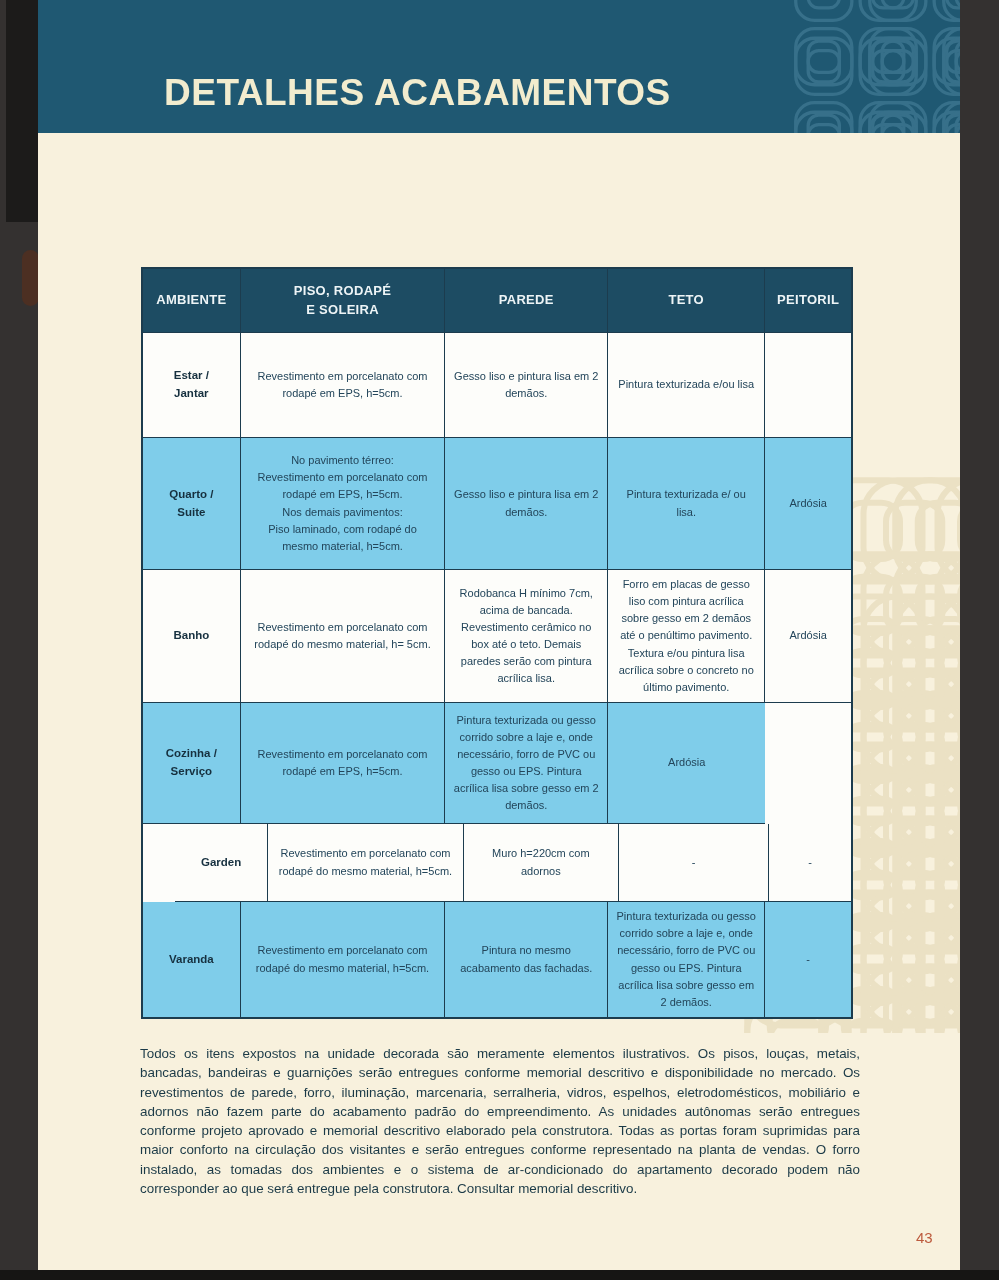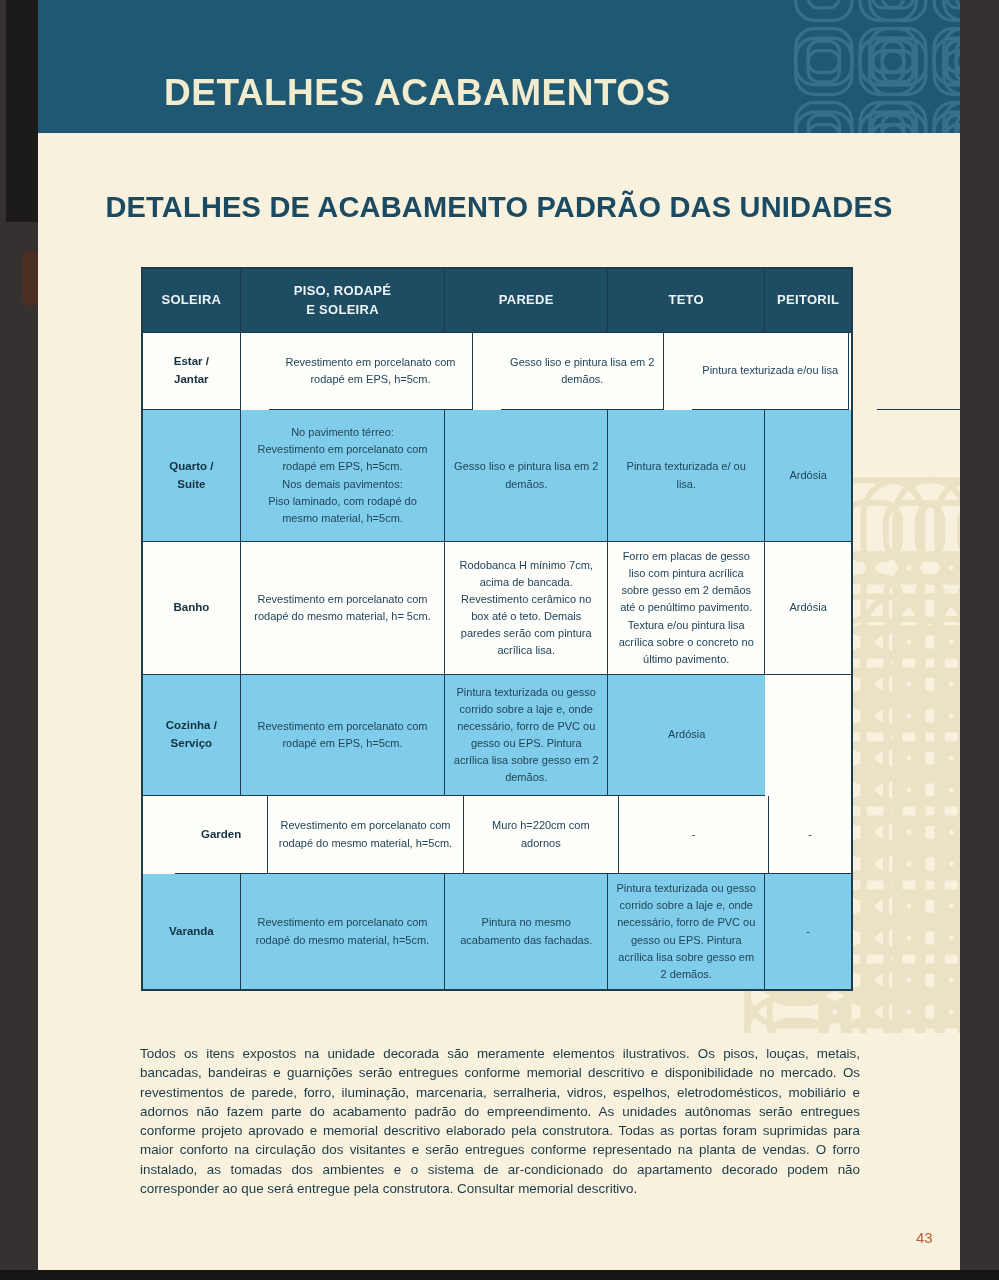--- a/index.html
+++ b/index.html
@@ -26,21 +26,21 @@
   .pat use, .pat rect{fill:none;stroke-width:1.6;}
 
   .page-title{position:absolute;left:0;top:191px;width:100%;margin:0;text-align:center;
               font-size:29px;font-weight:bold;letter-spacing:.2px;color:#1b4a63;}
 
   
   .tbl{position:absolute;left:103px;top:267px;width:712px;border:2px solid #1c3c4e;
        box-sizing:border-box;background:#fdfdfa;}
   .t-row{display:grid;grid-template-columns:13.8% 28.9% 23% 22.2% 12.1%;}
   .t-row:nth-child(1){height:64px;}
-  .t-row:nth-child(2){height:77px;gap:28px;}
+  .t-row:nth-child(2){height:105px;}
   .t-row:nth-child(3){height:132px;}
   .t-row:nth-child(4){height:133px;}
   .t-row:nth-child(5){height:121px;}
   .t-row:nth-child(6){height:78px;margin-left:32px;}
   .t-row:nth-child(7){height:115px;}
   .cell{display:flex;align-items:center;justify-content:center;text-align:center;
         padding:4px 8px;box-sizing:border-box;white-space:pre-line;
         border-right:1px solid #1c3c4e;border-bottom:1px solid #1c3c4e;
         font-size:11px;line-height:1.55;color:#23455a;}
   .cell:last-child{border-right:none;}
@@ -128,25 +128,24 @@
         <use href="#qf" x="84" y="672"></use>
         <use href="#qf" x="158" y="672"></use>
         <use href="#qf" x="10" y="746"></use>
         <use href="#qf" x="84" y="746"></use>
         <use href="#qf" x="158" y="746"></use>
         <use href="#qf" x="10" y="820"></use>
         <use href="#qf" x="84" y="820"></use>
         <use href="#qf" x="158" y="820"></use>
       </svg>
 
-    <h2 class="page-title">DETALHES DE ACABAMENTO PADRÃO DAS UNIDADES</h2>
 
     <div class="tbl">
       <div class="t-row t-head">
-        <div class="cell">SOLEIRA</div>
+        <div class="cell">AMBIENTE</div>
         <div class="cell">PISO, RODAPÉ
 E SOLEIRA</div>
         <div class="cell">PAREDE</div>
         <div class="cell">TETO</div>
         <div class="cell">PEITORIL</div>
       </div>
 
       <div class="t-row">
         <div class="cell amb">Estar /
 Jantar</div>

